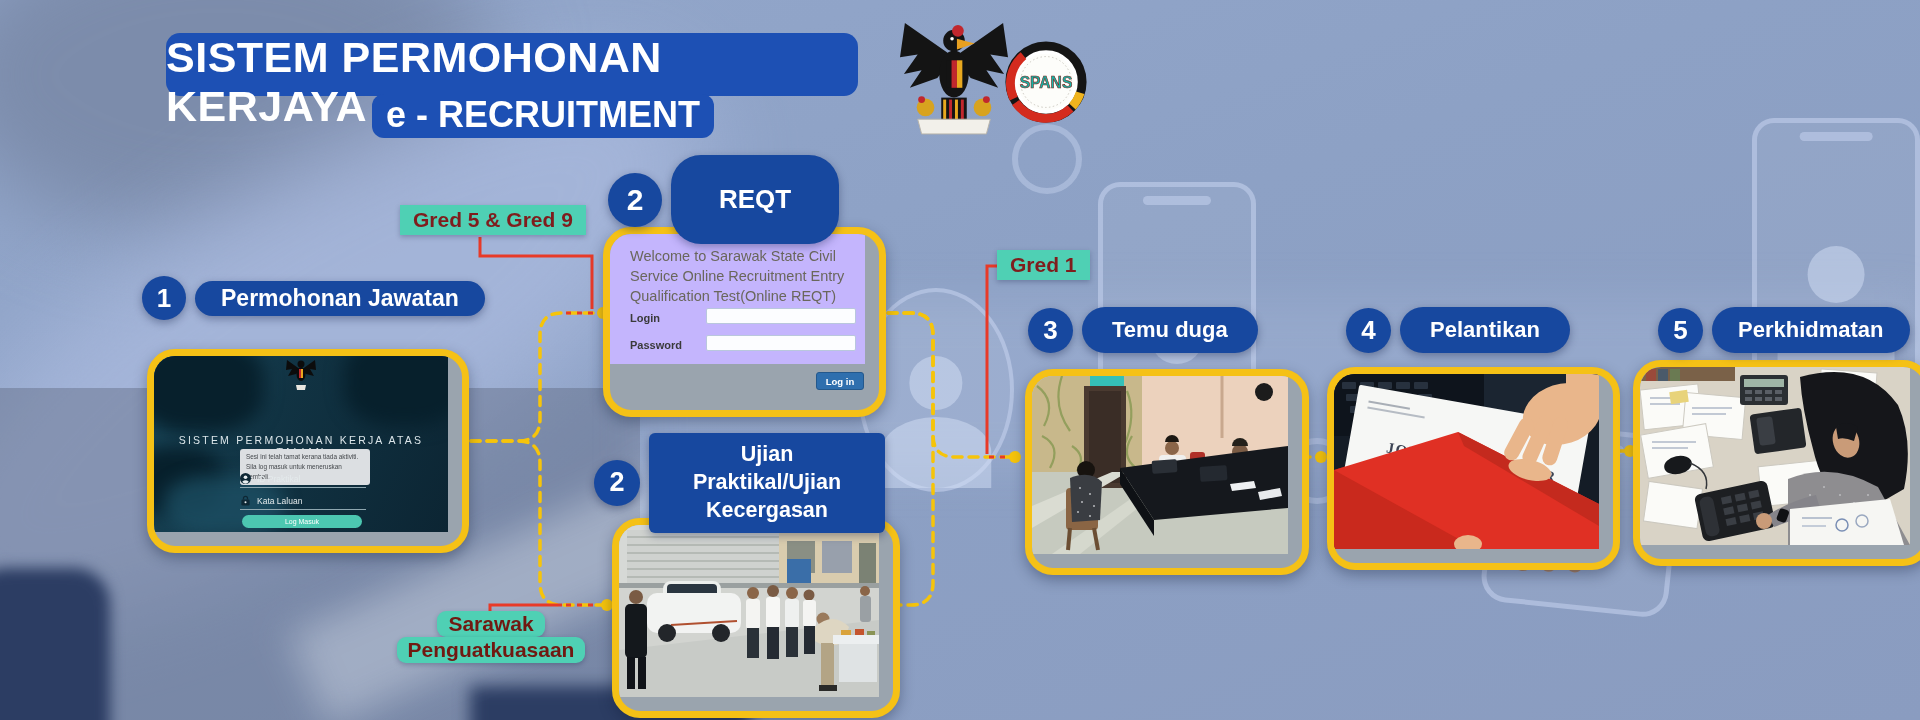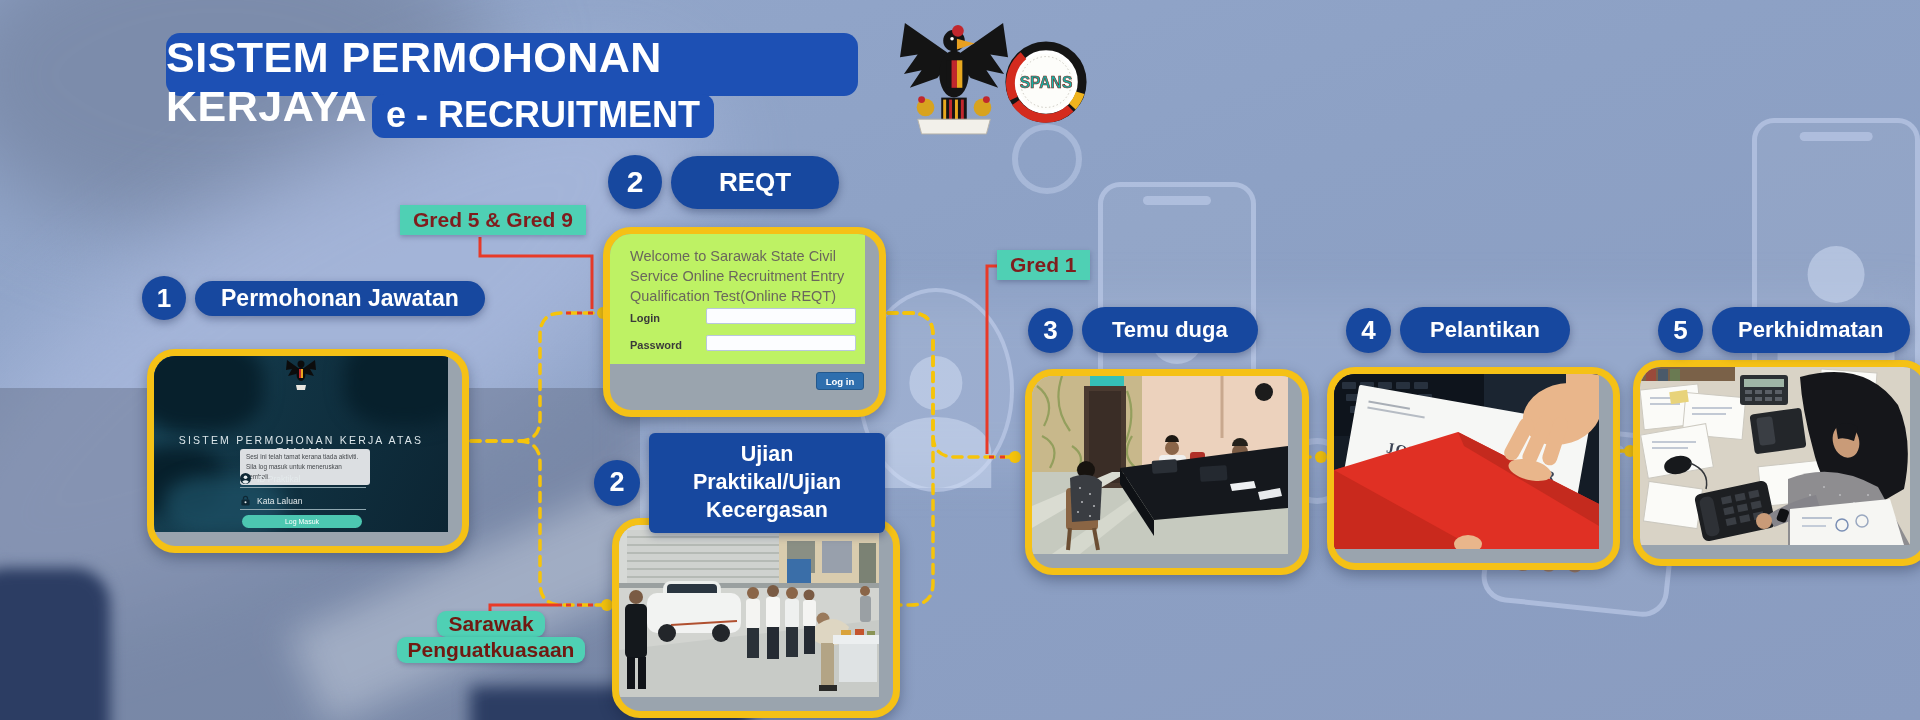--- a/index.html
+++ b/index.html
@@ -40,21 +40,21 @@
   .erec{left:147px;top:349px;width:308px;height:190px;}
   .erec-in{position:relative;width:294px;height:176px;background:linear-gradient(115deg,#1c4c60 0%,#113343 40%,#0c2533 100%);overflow:hidden;}
   .er-blob{position:absolute;background:#07202c;filter:blur(9px);border-radius:40%;}
   .er-title{position:absolute;left:0;top:42px;width:100%;text-align:center;color:#fbfbfb;font-size:33px;letter-spacing:1px;z-index:2;}
   .er-sub{position:absolute;left:0;top:78px;width:100%;text-align:center;color:#dce6ea;font-size:10.5px;letter-spacing:2.2px;z-index:2;}
   .er-note{position:absolute;left:86px;top:93px;width:118px;background:#dcdfe2;border-radius:3px;color:#44484c;font-size:6.4px;line-height:1.55;padding:3px 6px;z-index:2;}
   .er-row{position:absolute;left:86px;width:126px;display:flex;align-items:center;gap:6px;border-bottom:1.2px solid #8fa7b0;padding-bottom:3px;color:#e4eaec;font-size:8.5px;z-index:2;}
   .er-btn{position:absolute;left:88px;top:159px;width:120px;height:13px;background:#4cc7b1;border-radius:7px;color:#fff;font-size:7px;display:flex;align-items:center;justify-content:center;z-index:2;}
   
   .reqt{left:603px;top:227px;width:269px;height:176px;z-index:10;}
-  .reqt-in{position:relative;width:255px;height:130px;background:#bef264;}
+  .reqt-in{position:relative;width:255px;height:130px;background:#c4b5fd;}
   .rq-welcome{position:absolute;left:20px;top:12px;width:220px;color:#6a675c;font-size:14.5px;line-height:1.38;}
   .rq-label{position:absolute;left:20px;color:#3a3a3a;font-size:11px;font-weight:bold;}
   .rq-input{position:absolute;left:96px;width:150px;height:16px;background:#fcfdff;border:1px solid #b9c7dd;border-radius:2px;box-sizing:border-box;}
   .rq-btn{position:absolute;left:206px;top:138px;width:46px;height:16px;background:#2f6fae;border:1px solid #24588c;border-radius:3px;color:#fff;font-size:9.5px;font-weight:bold;display:flex;align-items:center;justify-content:center;}
   
   .wires{left:0;top:0;z-index:6;pointer-events:none;}
   
   .logo{position:absolute;z-index:20;}
 </style>
 </head>
@@ -175,21 +175,21 @@
     <span>Penguatkuasaan</span>
   </div>
 
   <div class="step" style="left:142px;top:276px;">
     <div class="stepnum" style="width:44px;height:44px;font-size:26px;">1</div>
     <div class="steppill" style="font-size:23px;padding:4px 26px;">Permohonan Jawatan</div>
   </div>
 
   <div class="step" style="left:608px;top:155px;">
     <div class="stepnum" style="width:54px;height:54px;font-size:30px;">2</div>
-    <div class="steppill" style="font-size:26px;padding:11px 48px;border-radius:30px;">REQT</div>
+    <div class="steppill" style="font-size:26px;padding:29px 48px;border-radius:30px;">REQT</div>
   </div>
 
   <div class="step" style="left:594px;top:433px;">
     <div class="stepnum" style="width:46px;height:46px;font-size:27px;">2</div>
     <div class="steppill" style="font-size:21.5px;padding:8px 18px;border-radius:6px;line-height:1.3;width:200px;">
       <span>Ujian Praktikal/Ujian</span>
       <span>Kecergasan</span>
     </div>
   </div>
 

